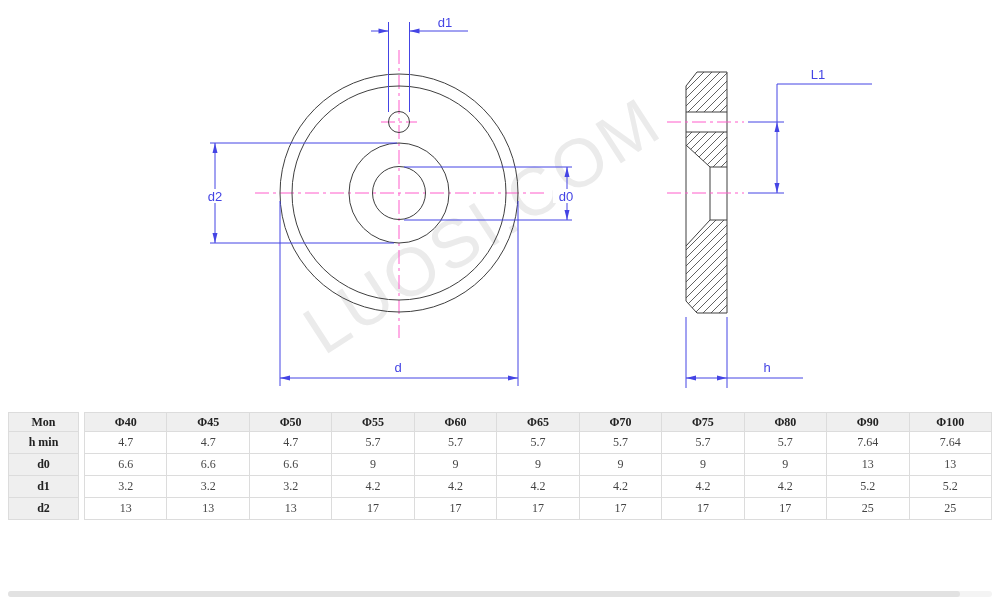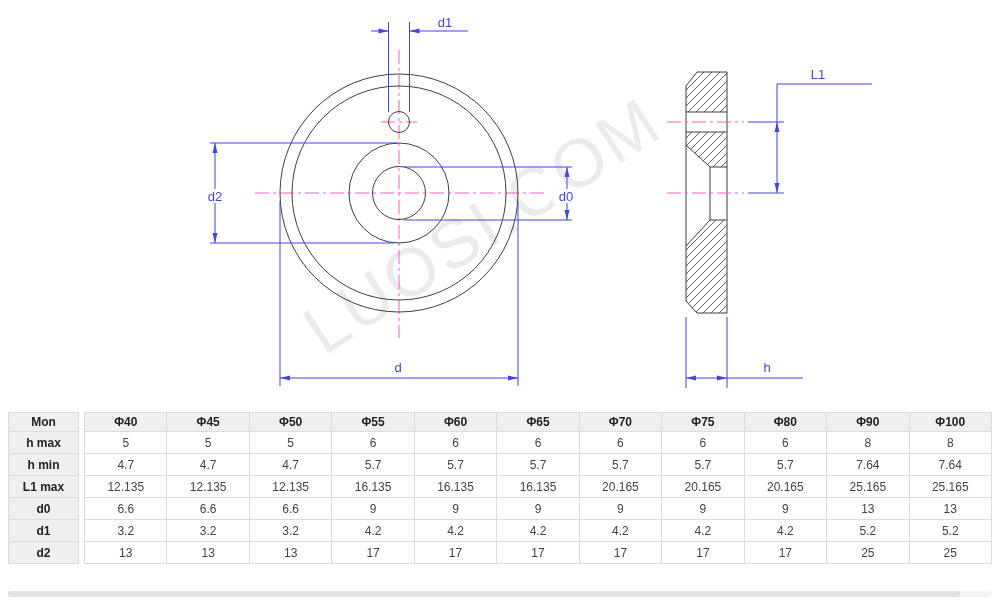--- a/index.html
+++ b/index.html
@@ -2,21 +2,21 @@
 <html><head>
 <meta charset="utf-8">
 <style>
   html,body{margin:0;padding:0;}
   body{
     width:1000px;height:616px;position:relative;background:#fff;
     font-family:"Liberation Sans",sans-serif;overflow:hidden;
   }
   #drawing{position:absolute;left:0;top:0;}
   .table-wrap{position:absolute;left:8px;top:412px;width:984px;}
-  table{border-collapse:collapse;width:100%;table-layout:fixed;}
+  table{border-collapse:collapse;width:100%;table-layout:fixed;font-family:Liberation Serif, serif;}
   th,td{
     border:1px solid #dcdcdc;text-align:center;vertical-align:middle;
     font-size:12px;color:#444;padding:0;height:21px;white-space:nowrap;
   }
   thead th{height:18px;}
   th,.lbl{background:#efefef;font-weight:bold;color:#222;}
   .gap{background:#fff;border-top:none;border-bottom:none;width:6px;}
   .scroll-track{position:absolute;left:8px;top:591px;width:984px;height:6px;background:#f4f4f4;border-radius:3px;}
   .scroll-thumb{position:absolute;left:0;top:0;width:952px;height:6px;background:#e2e2e2;border-radius:3px;}
   text{font-family:"Liberation Sans",sans-serif;}
@@ -167,65 +167,35 @@
           <th>Φ65</th>
           <th>Φ70</th>
           <th>Φ75</th>
           <th>Φ80</th>
           <th>Φ90</th>
           <th>Φ100</th>
         </tr>
       </thead>
     <tbody>
         <tr>
-          <td class="lbl">h max</td>
-          <td class="gap"></td>
-          <td>5</td>
-          <td>5</td>
-          <td>5</td>
-          <td>6</td>
-          <td>6</td>
-          <td>6</td>
-          <td>6</td>
-          <td>6</td>
-          <td>6</td>
-          <td>8</td>
-          <td>8</td>
-        </tr>
-        <tr>
           <td class="lbl">h min</td>
           <td class="gap"></td>
           <td>4.7</td>
           <td>4.7</td>
           <td>4.7</td>
           <td>5.7</td>
           <td>5.7</td>
           <td>5.7</td>
           <td>5.7</td>
           <td>5.7</td>
           <td>5.7</td>
           <td>7.64</td>
           <td>7.64</td>
         </tr>
         <tr>
-          <td class="lbl">L1 max</td>
-          <td class="gap"></td>
-          <td>12.135</td>
-          <td>12.135</td>
-          <td>12.135</td>
-          <td>16.135</td>
-          <td>16.135</td>
-          <td>16.135</td>
-          <td>20.165</td>
-          <td>20.165</td>
-          <td>20.165</td>
-          <td>25.165</td>
-          <td>25.165</td>
-        </tr>
-        <tr>
           <td class="lbl">d0</td>
           <td class="gap"></td>
           <td>6.6</td>
           <td>6.6</td>
           <td>6.6</td>
           <td>9</td>
           <td>9</td>
           <td>9</td>
           <td>9</td>
           <td>9</td>

